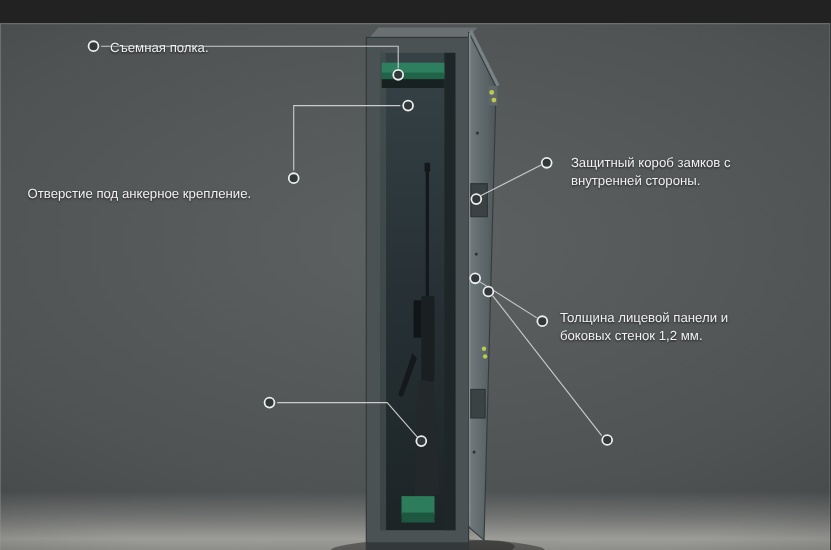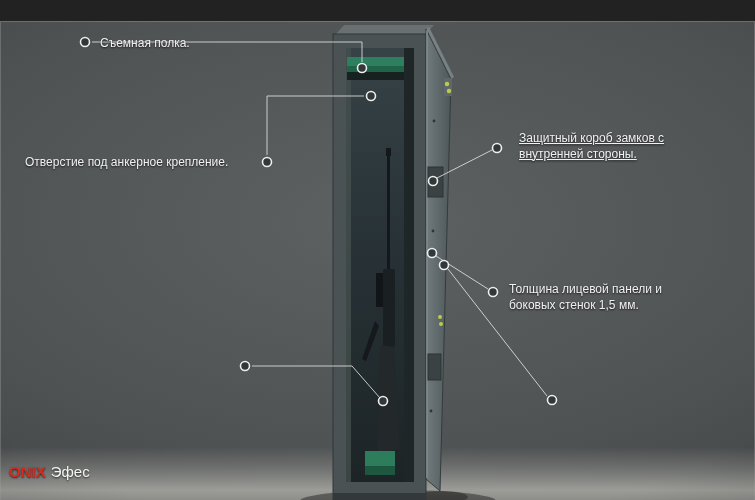--- a/index.html
+++ b/index.html
@@ -28,23 +28,23 @@
   }
   .lbl{
     position:absolute;
     font-size:12px;line-height:1.3;
     color:#f1f1f1;
     text-shadow:0 1px 2px rgba(0,0,0,.75);
     white-space:nowrap;
   }
   .lbl.wrap{white-space:normal;}
   #lbl-shelf{left:100px;top:15px;}
-  #lbl-anchor{left:25px;top:134px;}
+  #lbl-anchor{left:25px;top:148px;}
   #lbl-storage{left:22px;top:338px;}
-  #lbl-lockbox{left:519px;top:110px;width:200px;text-decoration:underline;}
+  #lbl-lockbox{left:519px;top:120px;width:200px;}
   #lbl-thickness{left:509px;top:261px;width:178px;}
   #lbl-layout{left:566px;top:370px;width:188px;}
   .brand{
     position:absolute;left:9px;top:441px;
     font-size:15px;line-height:19px;color:#f5f5f5;
     text-shadow:0 1px 2px rgba(0,0,0,.7);
   }
   .brand .onix{font-weight:bold;color:#d62b20;}
   .brand .model{margin-left:5px;color:#f5f5f5;}
   .footnote{
@@ -144,20 +144,19 @@
       <circle cx="552" cy="379" r="4.5"></circle>
       <circle cx="444" cy="244" r="4.5"></circle>
     </g>
   </svg>
 
   <div class="vignette"></div>
 
   <div class="lbl" id="lbl-shelf">Съемная полка.</div>
   <div class="lbl" id="lbl-anchor">Отверстие под анкерное крепление.</div>
   <div class="lbl wrap" id="lbl-lockbox">Защитный короб  замков с внутренней стороны.</div>
-  <div class="lbl wrap" id="lbl-thickness">Толщина лицевой панели и боковых стенок 1,5 мм.</div>
+  <div class="lbl wrap" id="lbl-thickness">Толщина лицевой панели и боковых стенок 1,2 мм.</div>
 
   <div class="brand">
-    <div><span class="onix">ONIX</span><span class="model">Эфес</span></div>
   </div>
 
 
 </div>
 
 </body></html>

